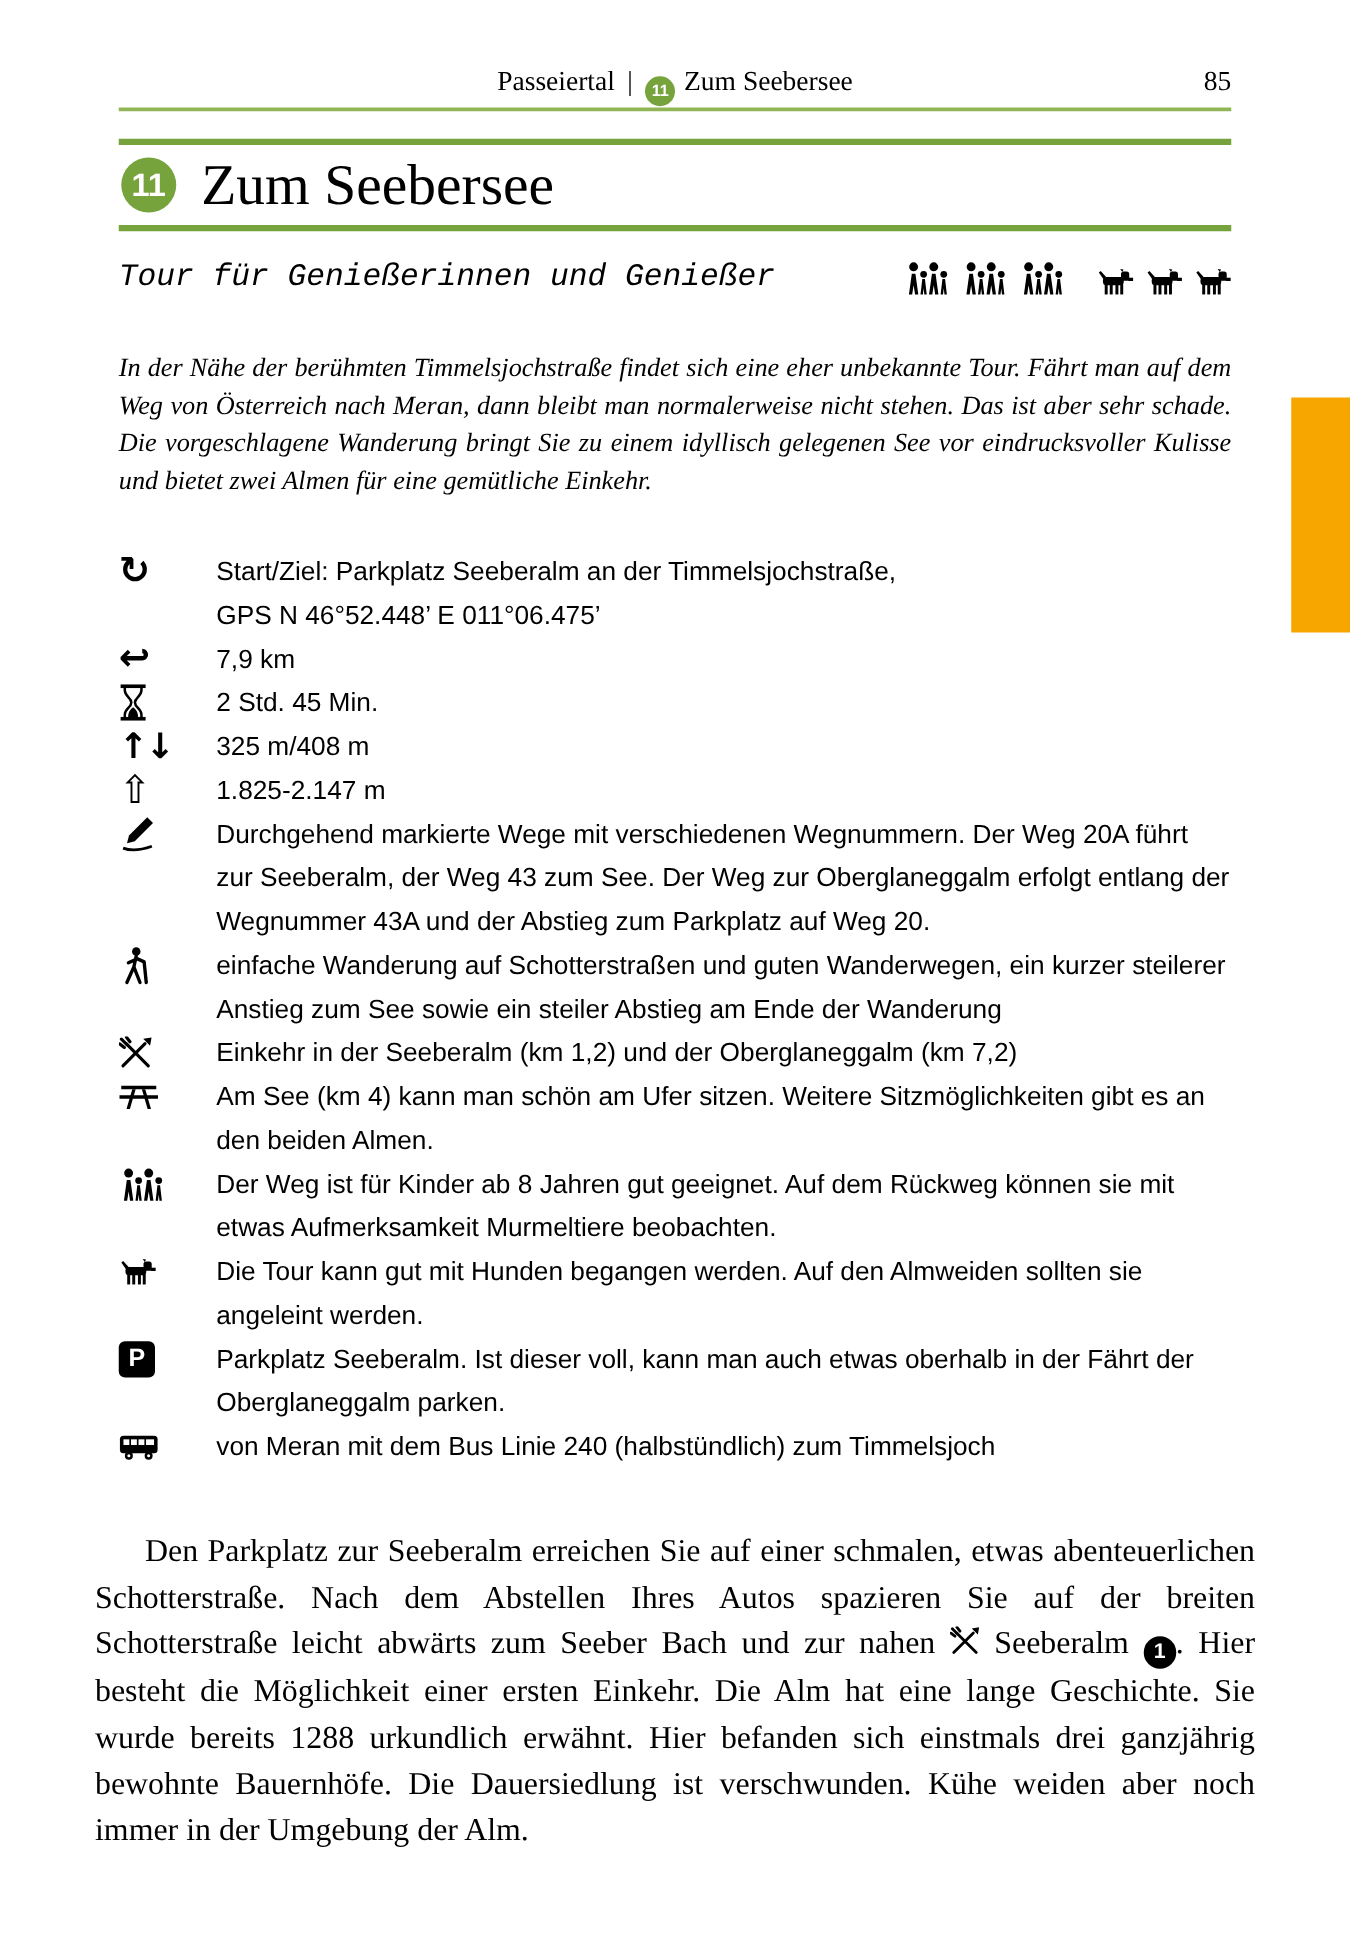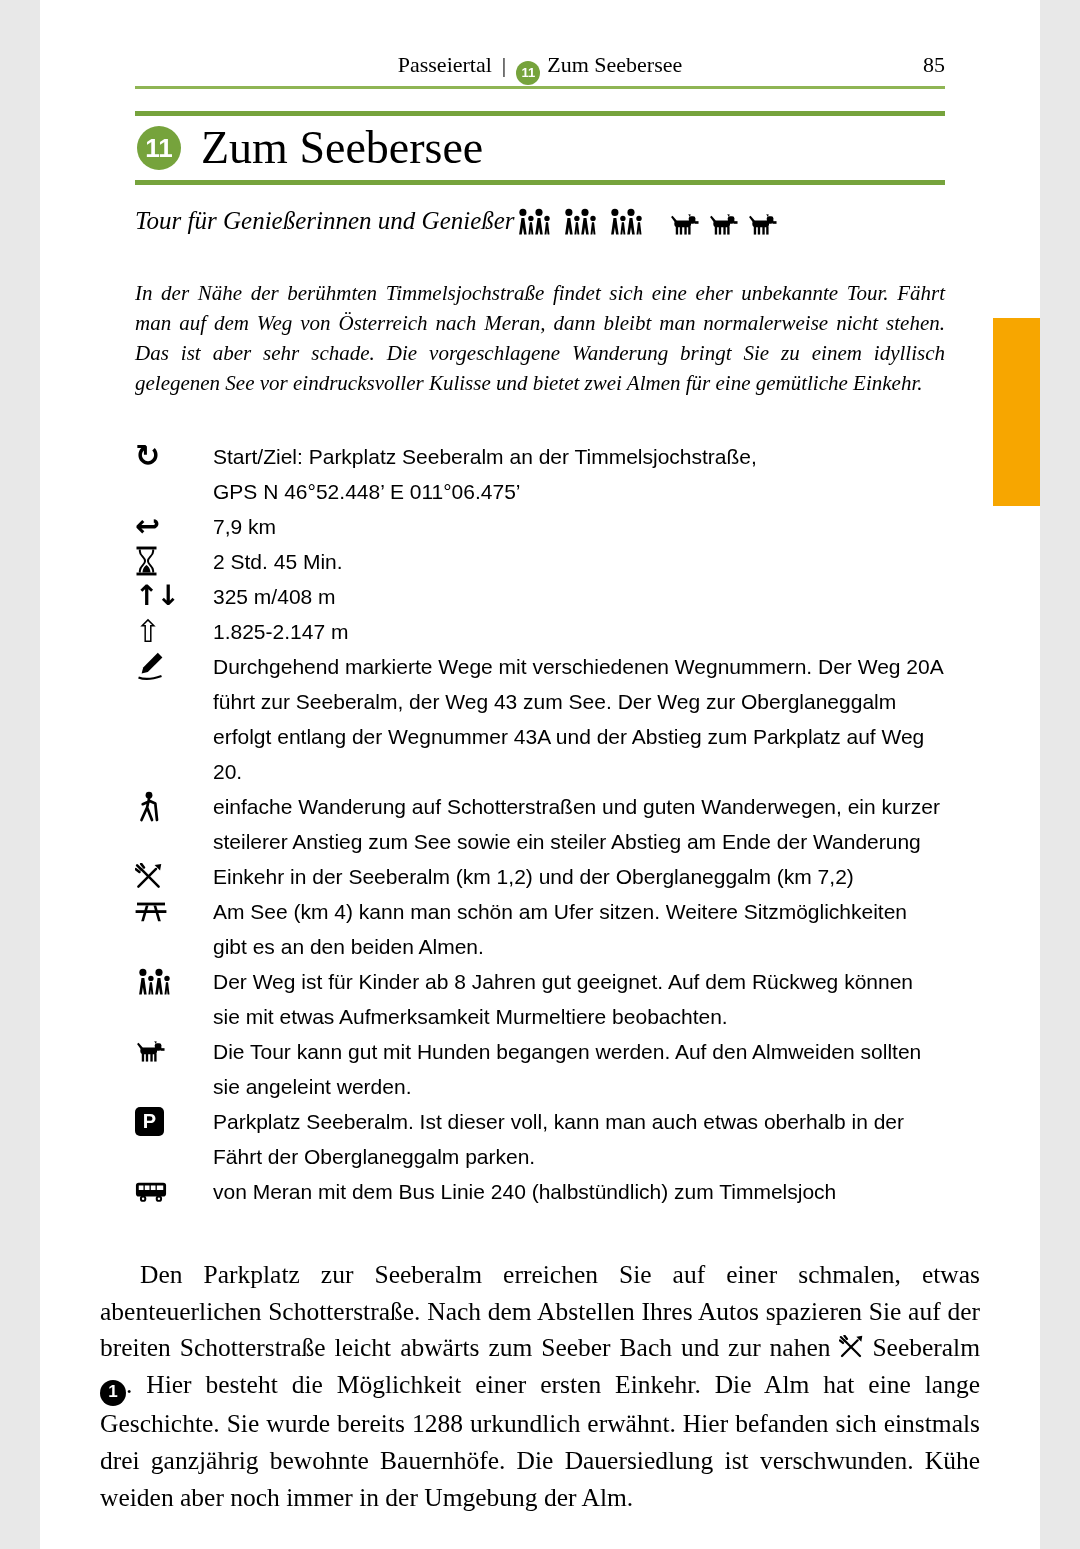--- a/index.html
+++ b/index.html
@@ -4,21 +4,21 @@
 <style>
   :root{
     --accent-green:#76a33c;
     --rule-green:#8fb554;
     --tab-yellow:#f7a600;
   }
   *{box-sizing:border-box;}
   html,body{margin:0;padding:0;background:#e8e8e8;}
   .page{
     position:relative;
-    width:1000px;height:1549px;
+    width:1080px;height:1549px;
     margin:0 auto;
     background:#ffffff;
     color:#000;
     font-family:"Liberation Serif", serif;
     overflow:hidden;
   }
   
   .running-header{
     margin:50px 95px 0;
     position:relative;
@@ -43,21 +43,21 @@
   .big-badge{
     flex:0 0 auto;
     width:44px;height:44px;border-radius:50%;
     background:var(--accent-green);color:#fff;
     font-family:"Liberation Sans",sans-serif;font-weight:bold;font-size:26px;
     display:flex;align-items:center;justify-content:center;
   }
   .chapter-title{font-size:46px;font-weight:normal;margin:0;line-height:1.05;}
 
   
-  .subtitle-row{margin:22px 95px 0;display:flex;align-items:flex-end;}
+  .subtitle-row{margin:22px 95px 0;display:flex;justify-content:space-between;align-items:flex-end;font-family:Liberation Mono, monospace;}
   .subtitle{font-style:italic;font-size:25px;}
   .ratings{display:flex;align-items:flex-end;gap:9px;}
 
   
   .intro{margin:44px 95px 0;font-style:italic;font-size:21px;line-height:1.42;text-align:justify;}
 
   
   .facts{
     margin:40px 95px 0;
     font-family:"Liberation Sans",sans-serif;
@@ -68,21 +68,21 @@
   .fact-text{white-space:pre-line;}
   .glyph-icon{font-family:"DejaVu Sans",sans-serif;line-height:1;letter-spacing:-2px;}
   .p-badge{
     width:29px;height:29px;background:#000;color:#fff;border-radius:5px;
     font-family:"Liberation Sans",sans-serif;font-weight:bold;font-size:20px;
     display:flex;align-items:center;justify-content:center;
   }
 
   
   .body-par{
-    margin:48px 60px 0;font-size:25.5px;line-height:1.45;
+    margin:48px 76px 0;font-size:25.5px;line-height:1.45;
     text-align:justify;text-indent:40px;
   }
   .step-badge{
     display:inline-flex;width:26px;height:26px;border-radius:50%;
     background:#000;color:#fff;font-family:"Liberation Sans",sans-serif;
     font-weight:bold;font-size:17px;align-items:center;justify-content:center;
     vertical-align:-4px;text-indent:0;
   }
   svg.inline-icon{vertical-align:-3px;}
   svg{fill:#000;}

